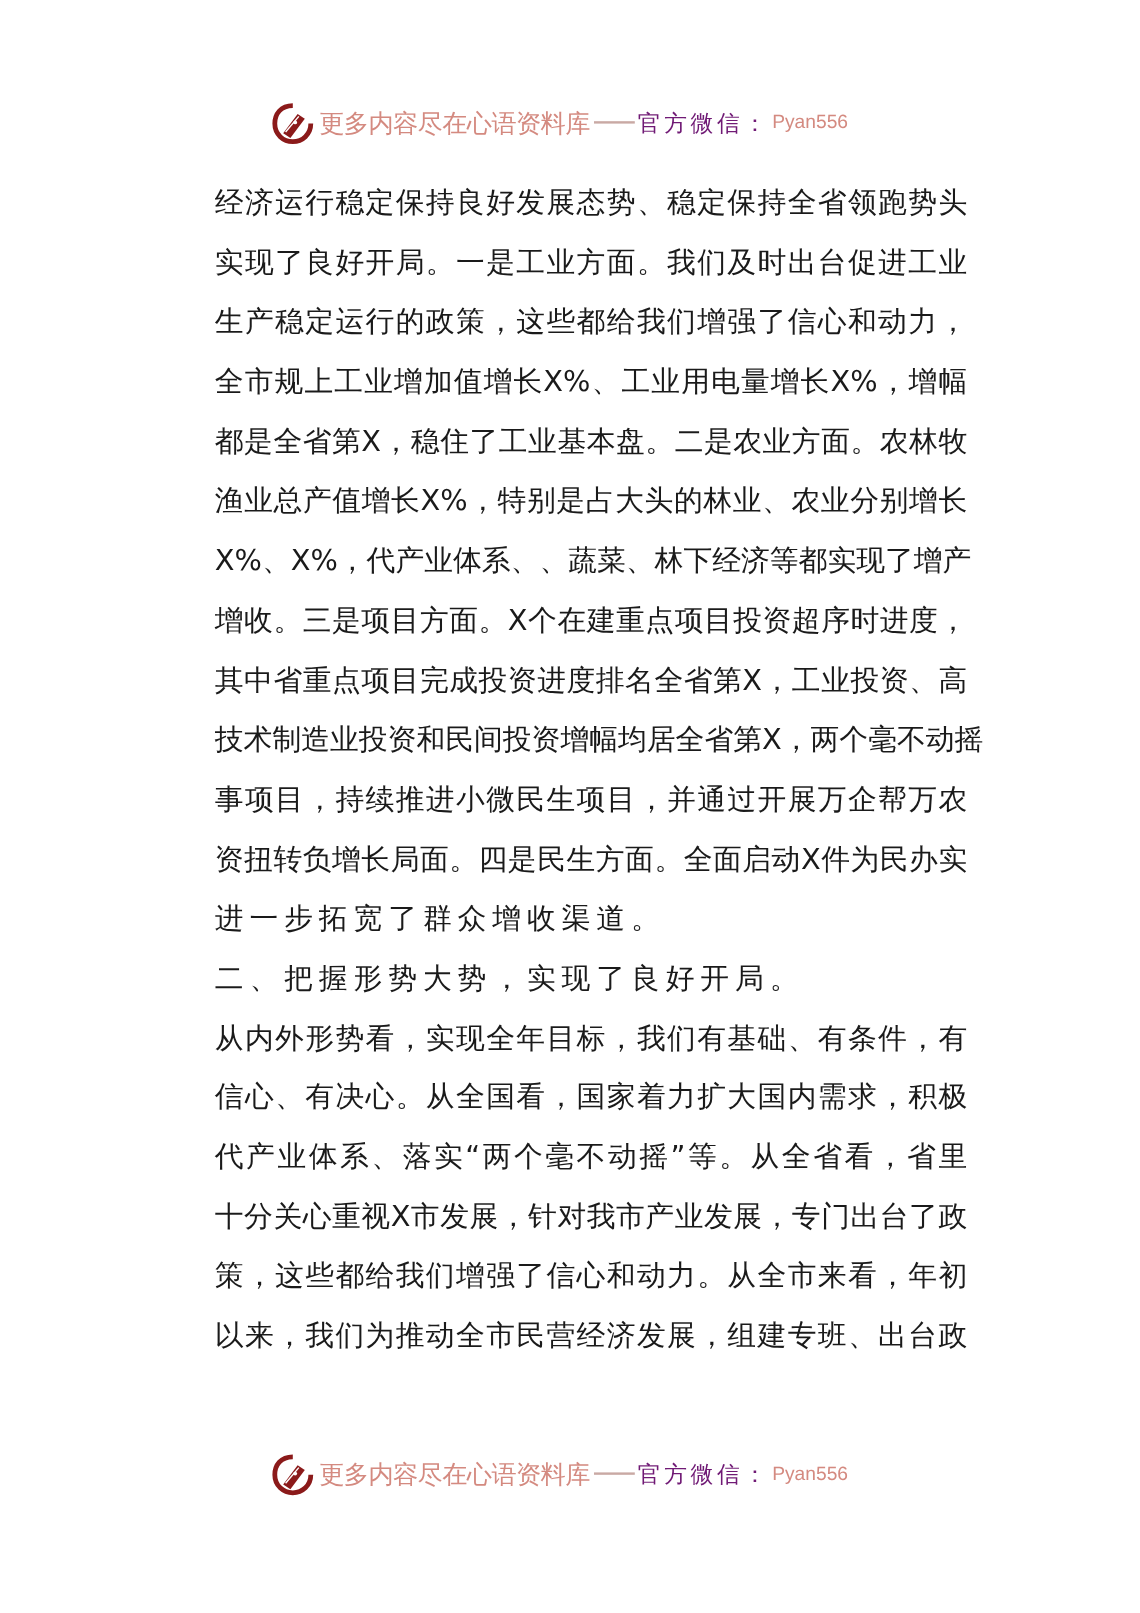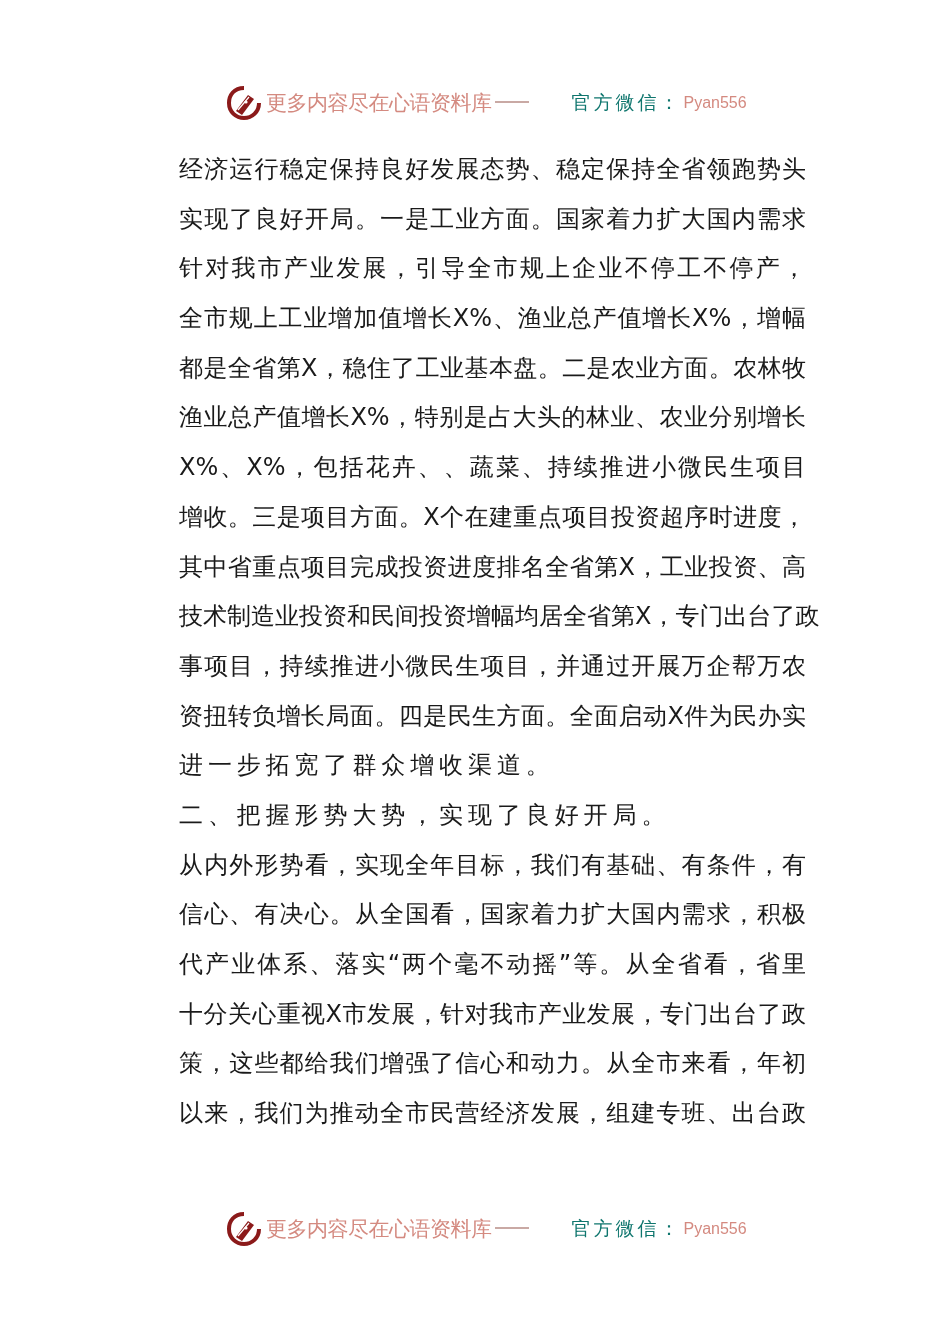--- a/index.html
+++ b/index.html
@@ -42,23 +42,22 @@
       width: 34px;
       height: 2px;
       background: #c9a9a4;
       margin: 0 3px;
       position: relative;
       top: -1px;
     }
     .wm-official {
       font-family: "DejaVu Serif", "Liberation Serif", serif;
       font-size: 19px;
-      color: #0f766e;
+      color: #701a75;
       letter-spacing: 3px;
-      margin-left: 40px;
     }
     .wm-id {
       font-family: "Liberation Sans", sans-serif;
       font-size: 16px;
       color: #d48a80;
       margin-left: 2px;
     }
     .content {
       position: absolute;
       left: 146px;
@@ -91,29 +90,29 @@
     <circle cx="20" cy="17" r="1.6" fill="#ffffff"></circle>
   </svg>
   <span class="wm-brand">更多内容尽在心语资料库</span>
   <span class="wm-dash"></span>
   <span class="wm-official">官方微信：</span>
   <span class="wm-id">Pyan556</span>
 </div>
 
 <div class="content">
   <div class="line justify">经济运行稳定保持良好发展态势、稳定保持全省领跑势头</div>
-  <div class="line justify">实现了良好开局。一是工业方面。国家着力扩大国内需求</div>
-  <div class="line justify">针对我市产业发展，引导全市规上企业不停工不停产，</div>
-  <div class="line justify">全市规上工业增加值增长X%、渔业总产值增长X%，增幅</div>
+  <div class="line justify">实现了良好开局。一是工业方面。我们及时出台促进工业</div>
+  <div class="line justify">生产稳定运行的政策，这些都给我们增强了信心和动力，</div>
+  <div class="line justify">全市规上工业增加值增长X%、工业用电量增长X%，增幅</div>
   <div class="line justify">都是全省第X，稳住了工业基本盘。二是农业方面。农林牧</div>
   <div class="line justify">渔业总产值增长X%，特别是占大头的林业、农业分别增长</div>
-  <div class="line justify">X%、X%，包括花卉、、蔬菜、持续推进小微民生项目</div>
+  <div class="line justify">X%、X%，代产业体系、、蔬菜、林下经济等都实现了增产</div>
   <div class="line justify">增收。三是项目方面。X个在建重点项目投资超序时进度，</div>
   <div class="line justify">其中省重点项目完成投资进度排名全省第X，工业投资、高</div>
-  <div class="line justify">技术制造业投资和民间投资增幅均居全省第X，专门出台了政</div>
+  <div class="line justify">技术制造业投资和民间投资增幅均居全省第X，两个毫不动摇</div>
   <div class="line justify">事项目，持续推进小微民生项目，并通过开展万企帮万农</div>
   <div class="line justify">资扭转负增长局面。四是民生方面。全面启动X件为民办实</div>
   <div class="line">进一步拓宽了群众增收渠道。</div>
   <div class="line">二、把握形势大势，实现了良好开局。</div>
   <div class="line justify">从内外形势看，实现全年目标，我们有基础、有条件，有</div>
   <div class="line justify">信心、有决心。从全国看，国家着力扩大国内需求，积极</div>
   <div class="line justify">代产业体系、落实“两个毫不动摇”等。从全省看，省里</div>
   <div class="line justify">十分关心重视X市发展，针对我市产业发展，专门出台了政</div>
   <div class="line justify">策，这些都给我们增强了信心和动力。从全市来看，年初</div>
   <div class="line justify">以来，我们为推动全市民营经济发展，组建专班、出台政</div>

